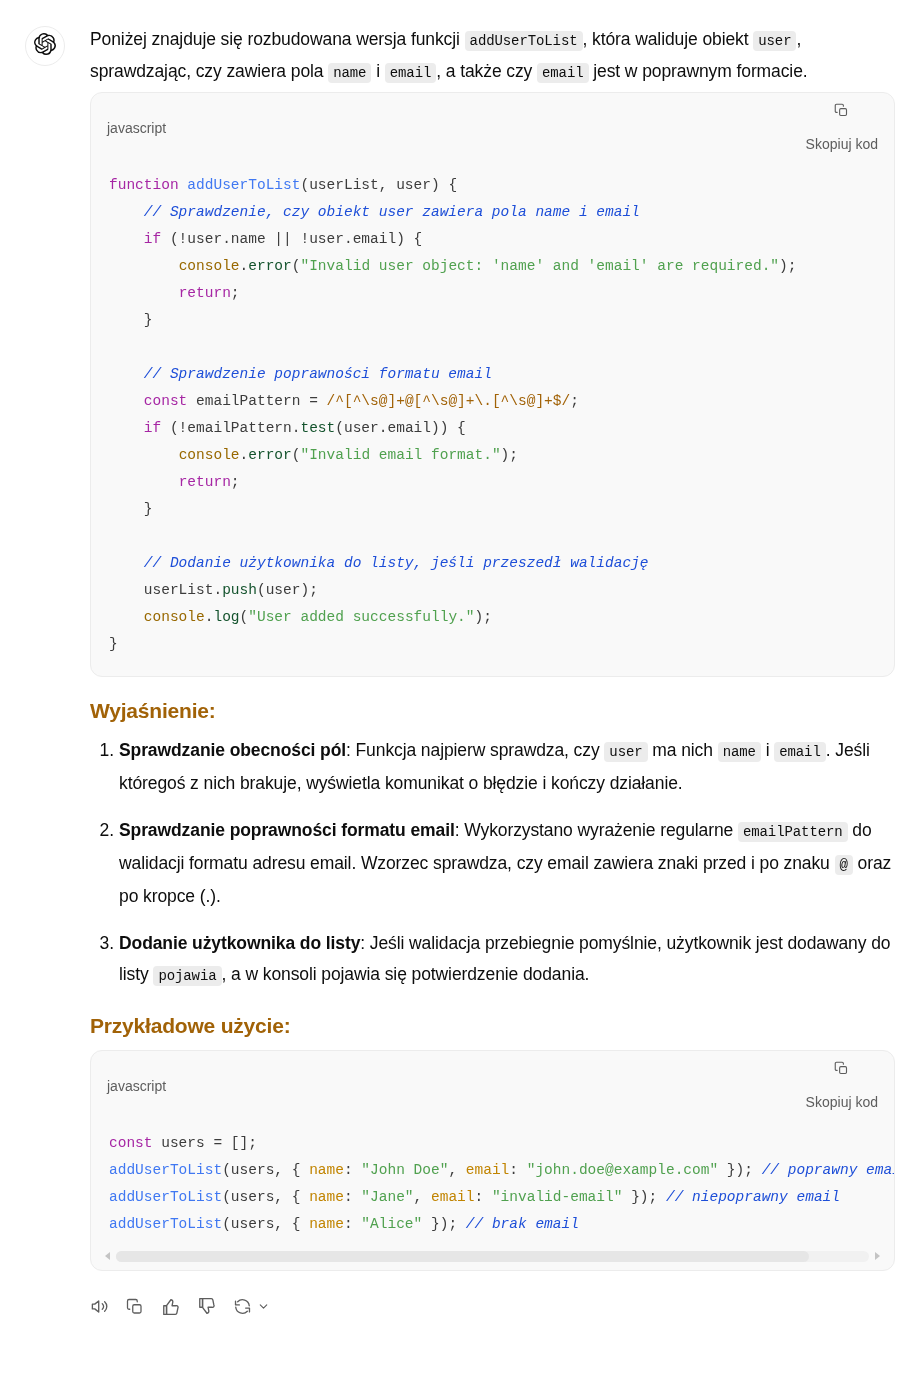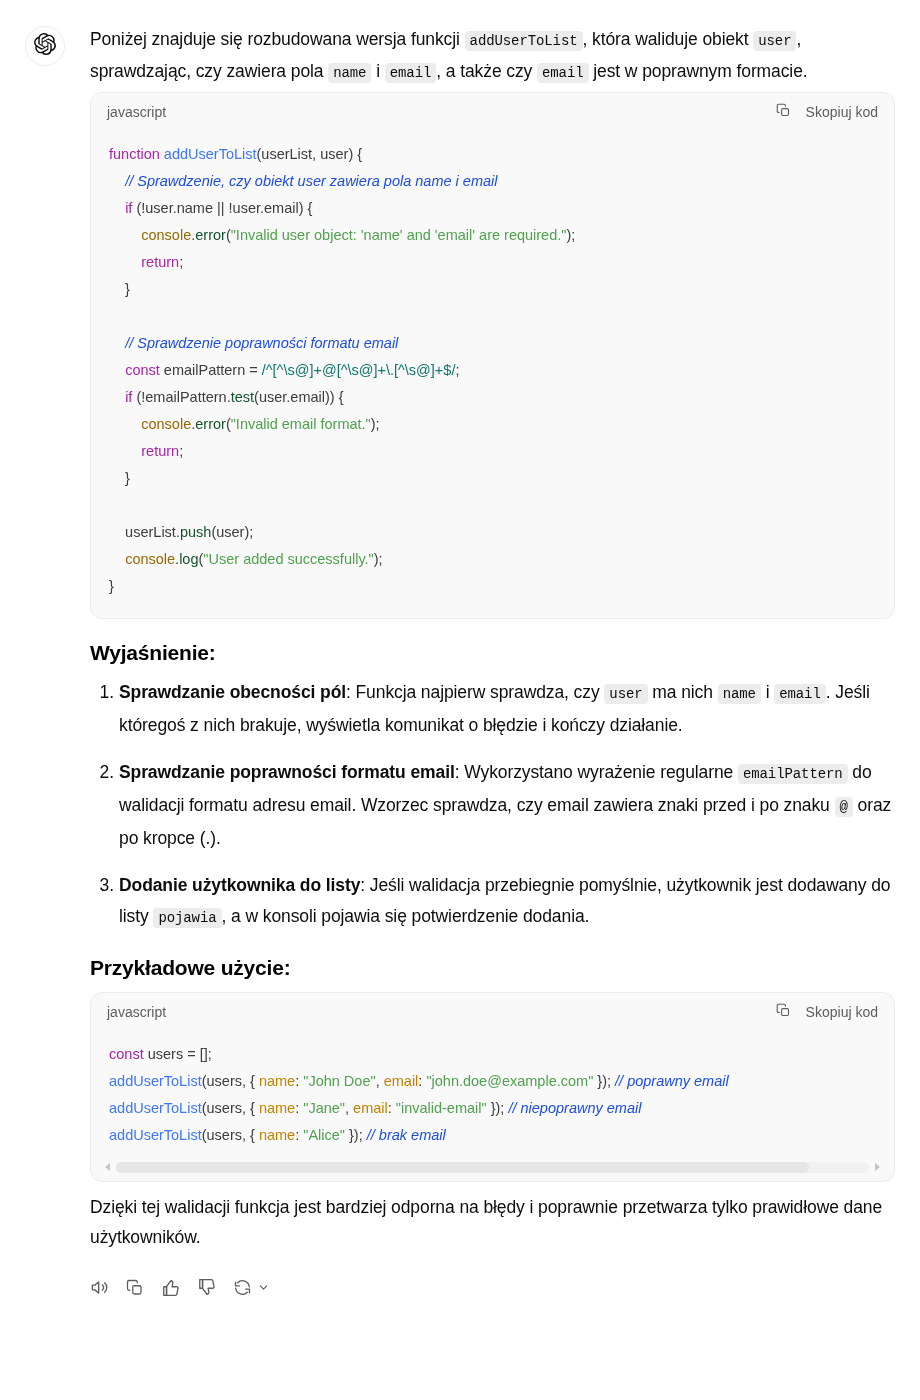--- a/index.html
+++ b/index.html
@@ -53,42 +53,42 @@
   }
   .cb-head {
     display: flex; align-items: center; justify-content: space-between;
     padding: 10px 16px 6px 16px;
     font-size: 14px;
     color: #5d5d5d;
   }
   .cb-lang { font-family: "Liberation Sans", sans-serif; }
   .cb-copy {
     display: flex; align-items: center; gap: 15px;
-    font-size: 14px; color: #5d5d5d; cursor: pointer;
+    font-size: 14px; color: #5d5d5d; cursor: pointer; flex-direction: column;
   }
   .cb-body {
     padding: 14px 18px 18px 18px;
-    font-family: Liberation Sans, sans-serif;
+    font-family: Liberation Mono, monospace;
     font-size: 14.5px;
     line-height: 27px;
     color: #3c3c3c;
     white-space: pre;
     overflow: hidden;
   }
   .cb-body.scrolls { padding-bottom: 6px; }
 
   
   .t-kw   { color: #a626a4; }
   .t-fn   { color: #4078f2; }
   .t-com  { color: #1d4ed8; font-style: italic; }
   .t-str  { color: #50a14f; }
   .t-obj  { color: #986801; }
   .t-prop { color: #14532d; }
   .t-key  { color: #c18401; }
-  .t-re   { color: #0f766e; }
+  .t-re   { color: #a16207; }
 
   
   .scrollbar {
     height: 16px;
     display: flex; align-items: center;
     padding: 0 3px 0 3px;
     background: #f9f9f9;
     margin: 4px 6px 6px 6px;
   }
   .sb-arrow { width: 14px; flex: 0 0 14px; display:flex; align-items:center; justify-content:center; }
@@ -103,21 +103,21 @@
     position: absolute; left: 0; top: 0;
     height: 11px; width: 92%;
     background: #e6e6e6;
     border-radius: 6px;
   }
 
   
   h3.sub {
     font-size: 21px;
     font-weight: 700;
-    color: #000000;
+    color: #a16207;
     margin: 22px 0 12px 0;
     letter-spacing: -0.2px;
   }
 
   
   ol.steps {
     margin: 0 0 4px 0;
     padding-left: 29px;
     counter-reset: li;
     list-style: none;
@@ -190,20 +190,21 @@
         <span class="t-kw">return</span>;
     }
 
     <span class="t-com">// Sprawdzenie poprawności formatu email</span>
     <span class="t-kw">const</span> emailPattern = <span class="t-re">/^[^\s@]+@[^\s@]+\.[^\s@]+$/</span>;
     <span class="t-kw">if</span> (!emailPattern.<span class="t-prop">test</span>(user.email)) {
         <span class="t-obj">console</span>.<span class="t-prop">error</span>(<span class="t-str">"Invalid email format."</span>);
         <span class="t-kw">return</span>;
     }
 
+    <span class="t-com">// Dodanie użytkownika do listy, jeśli przeszedł walidację</span>
     userList.<span class="t-prop">push</span>(user);
     <span class="t-obj">console</span>.<span class="t-prop">log</span>(<span class="t-str">"User added successfully."</span>);
 }</div>
     </div>
 
     <h3 class="sub">Wyjaśnienie:</h3>
 
     <ol class="steps">
       <li><span class="b">Sprawdzanie obecności pól</span><span>: Funkcja najpierw sprawdza, czy </span><code class="inline">user</code><span> ma nich </span><code class="inline">name</code><span> i </span><code class="inline">email</code><span>. Jeśli któregoś z nich brakuje, wyświetla komunikat o błędzie i kończy działanie.</span></li>
       <li><span class="b">Sprawdzanie poprawności formatu email</span><span>: Wykorzystano wyrażenie regularne </span><code class="inline">emailPattern</code><span> do walidacji formatu adresu email. Wzorzec sprawdza, czy email zawiera znaki przed i po znaku </span><code class="inline">@</code><span> oraz po kropce (.).</span></li>
@@ -239,21 +240,20 @@
           <span class="sb-thumb"></span>
         </span>
         <span class="sb-arrow">
           <svg width="8" height="10" viewBox="0 0 8 10">
               <path d="M1 1l5 4-5 4z" fill="#c4c4c4"></path>
             </svg>
         </span>
       </div>
     </div>
 
-    <p class="para closing">Dzięki tej walidacji funkcja jest bardziej odporna na błędy i poprawnie przetwarza tylko prawidłowe dane użytkowników.</p>
 
     <div class="actions">
       <span class="act">
         <span>
           <svg width="19" height="19" viewBox="0 0 24 24" fill="none" stroke="#5d5d5d" stroke-width="1.7" stroke-linecap="round" stroke-linejoin="round">
             <path d="M11 5 6 9H3v6h3l5 4z"></path>
             <path d="M15.5 8.5a4.5 4.5 0 0 1 0 7"></path>
             <path d="M18.5 6a8 8 0 0 1 0 12"></path>
           </svg>
         </span>

